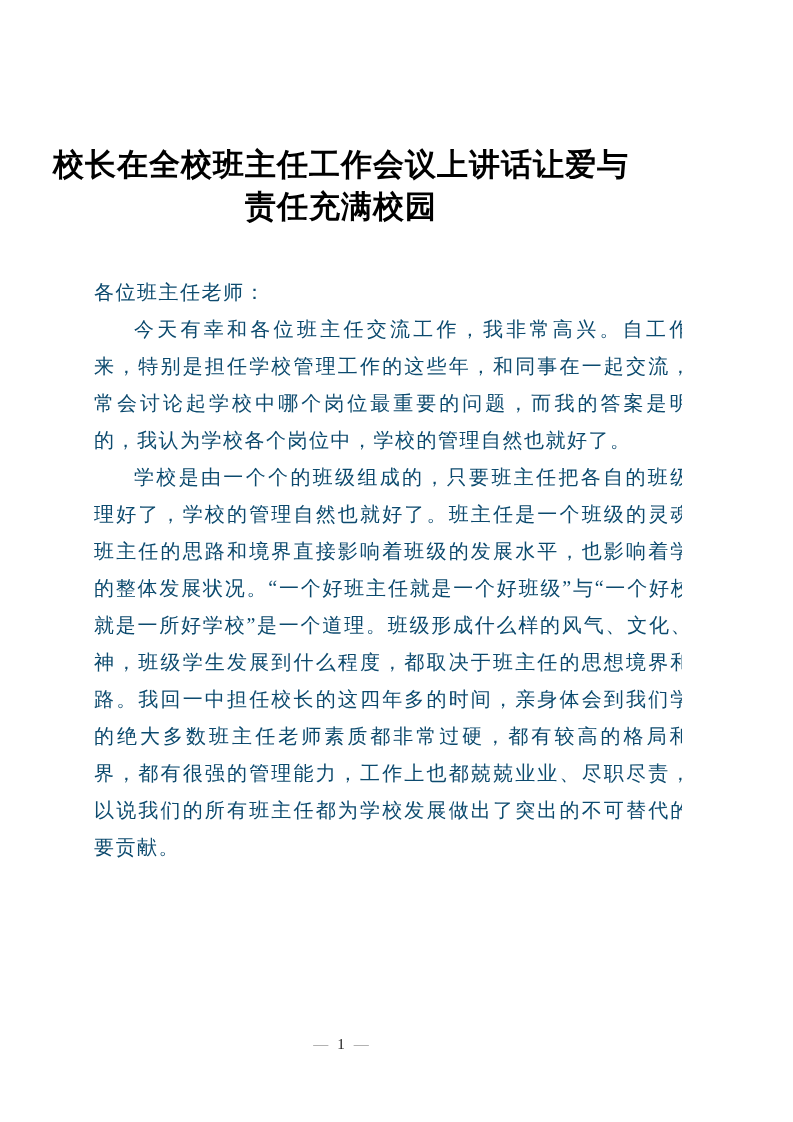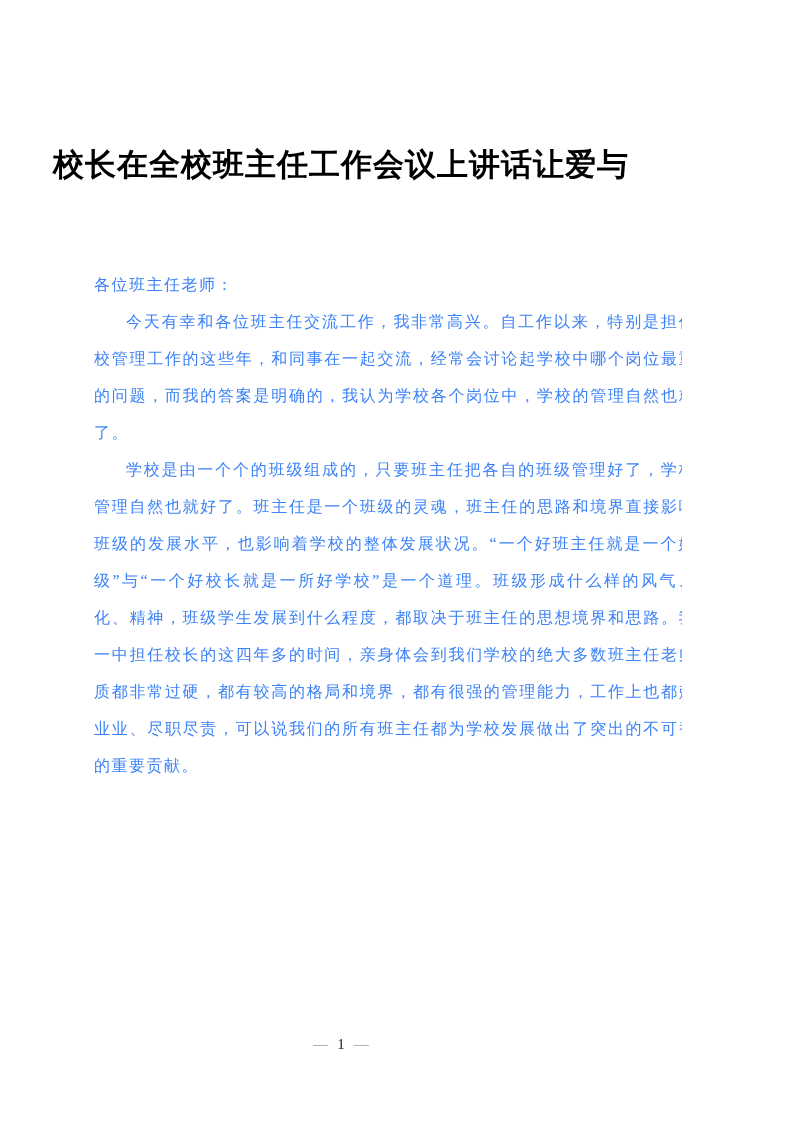--- a/index.html
+++ b/index.html
@@ -24,27 +24,27 @@
     font-weight: bold;
     font-size: 31px;
     line-height: 42px;
     letter-spacing: 1px;
     color: #000000;
   }
   .doc-body {
     position: absolute;
     left: 94px;
     width: 620px;
-    top: 266px;
-    font-size: 16px;
+    top: 274px;
+    font-size: 20px;
     line-height: 37px;
     letter-spacing: 1.5px;
     text-align: justify;
     text-justify: inter-ideograph;
-    color: #3b82f6;
+    color: #0c4a6e;
   }
   .doc-body p {
     margin: 0;
     padding: 0;
   }
   .doc-body p.indent {
     text-indent: 2em;
   }
   .page-footer {
     position: absolute;
@@ -61,20 +61,21 @@
     margin: 0 9px;
   }
 </style>
 </head>
 <body>
 
 <div class="page">
 
   <div class="doc-title">
     <div>校长在全校班主任工作会议上讲话让爱与</div>
+    <div>责任充满校园</div>
   </div>
 
   <div class="doc-body">
     <p>各位班主任老师：</p>
     <p class="indent">今天有幸和各位班主任交流工作，我非常高兴。自工作以来，特别是担任学校管理工作的这些年，和同事在一起交流，经常会讨论起学校中哪个岗位最重要的问题，而我的答案是明确的，我认为学校各个岗位中，学校的管理自然也就好了。</p>
     <p class="indent">学校是由一个个的班级组成的，只要班主任把各自的班级管理好了，学校的管理自然也就好了。班主任是一个班级的灵魂，班主任的思路和境界直接影响着班级的发展水平，也影响着学校的整体发展状况。“一个好班主任就是一个好班级”与“一个好校长就是一所好学校”是一个道理。班级形成什么样的风气、文化、精神，班级学生发展到什么程度，都取决于班主任的思想境界和思路。我回一中担任校长的这四年多的时间，亲身体会到我们学校的绝大多数班主任老师素质都非常过硬，都有较高的格局和境界，都有很强的管理能力，工作上也都兢兢业业、尽职尽责，可以说我们的所有班主任都为学校发展做出了突出的不可替代的重要贡献。</p>
   </div>
 
   <div class="page-footer">
     <span class="dash">—</span><span>1</span><span class="dash">—</span>

